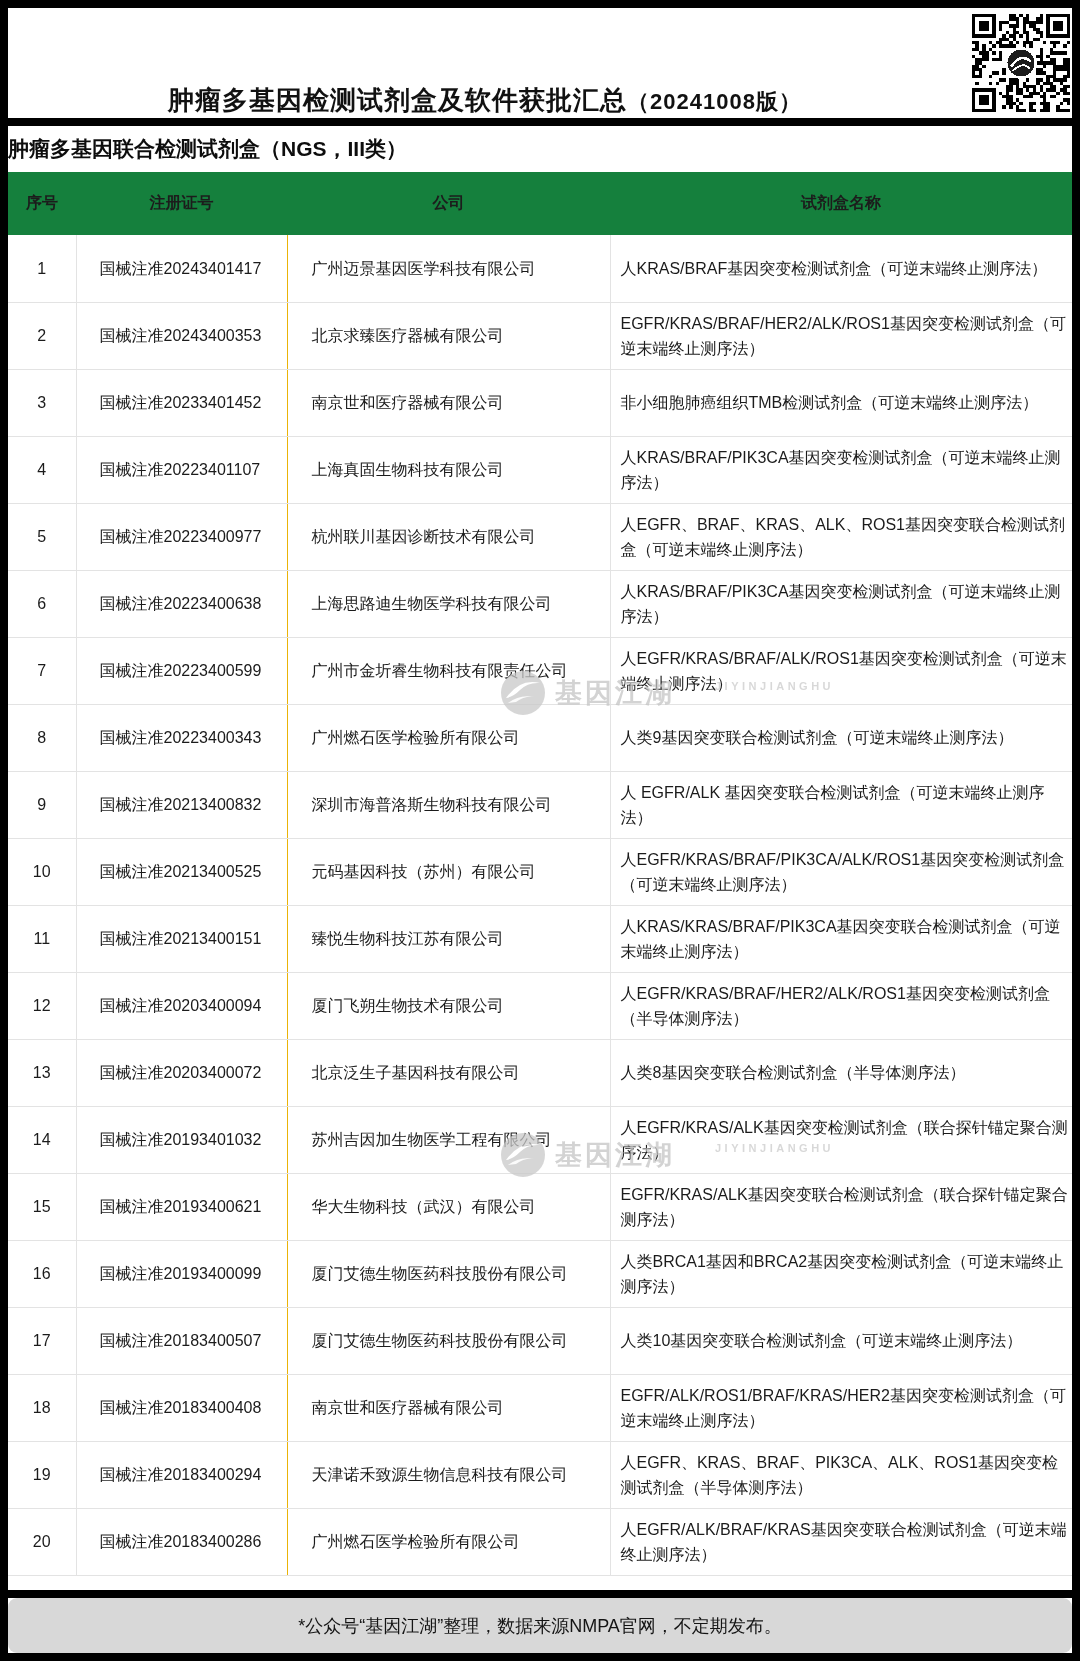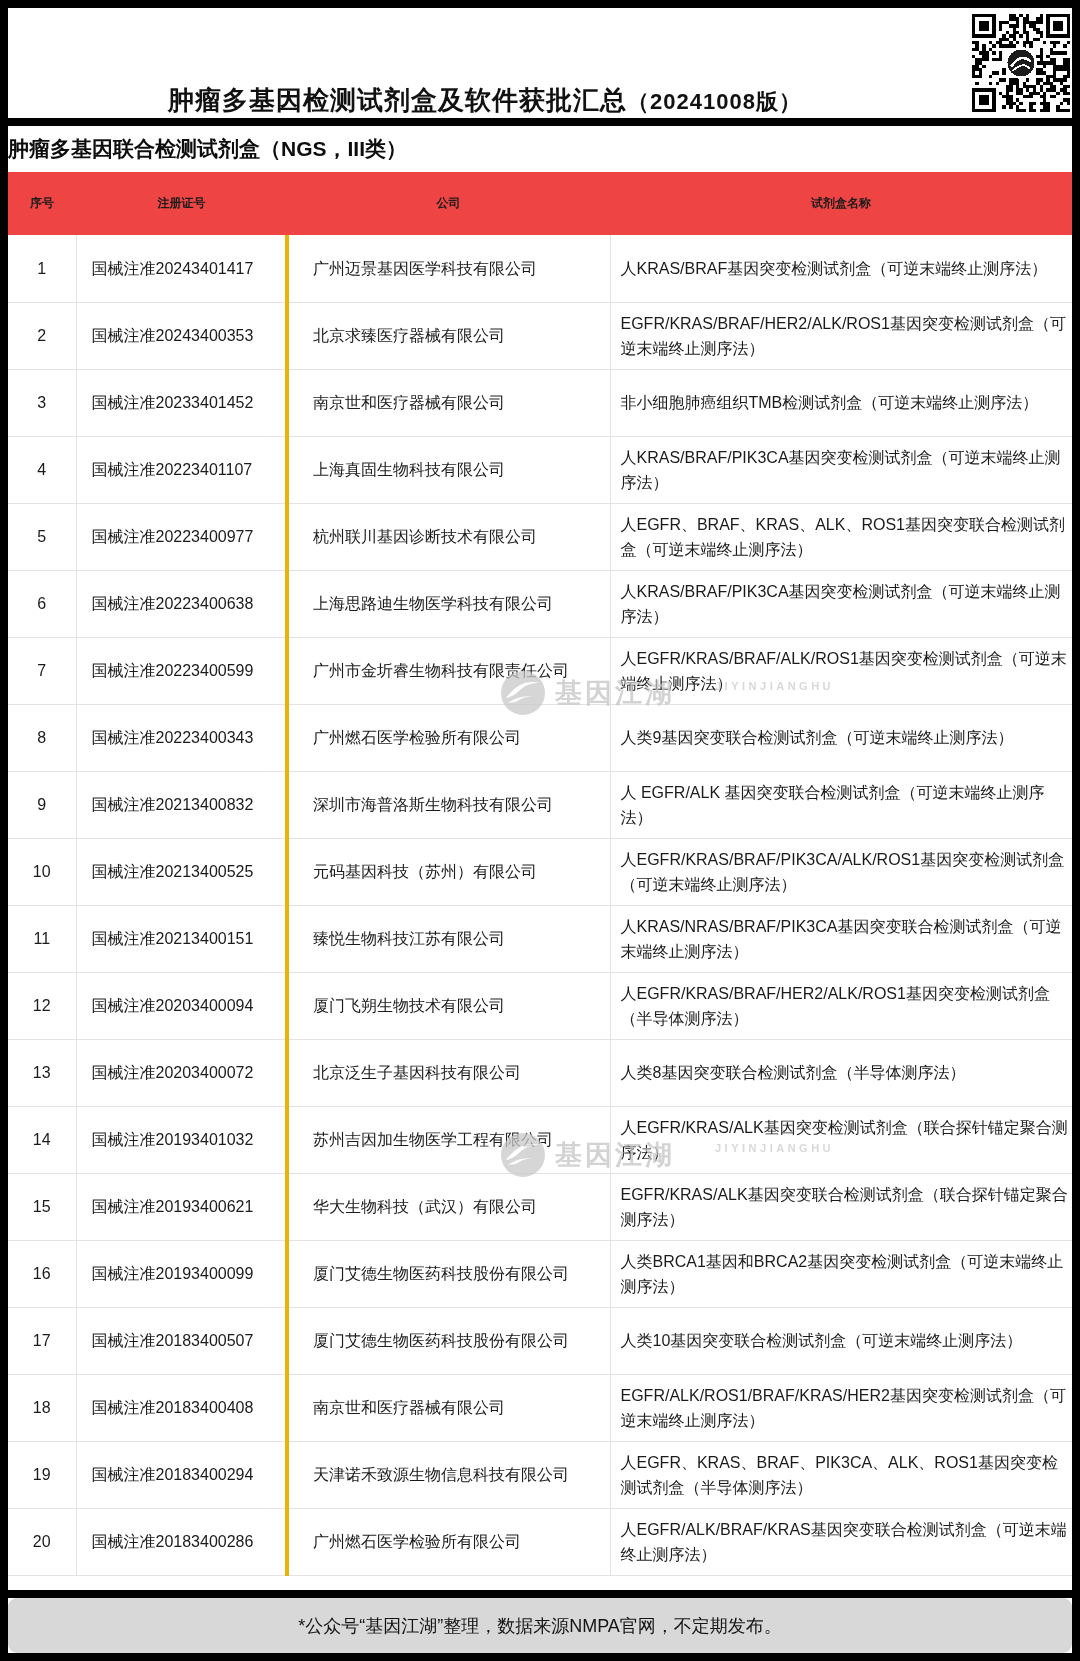--- a/index.html
+++ b/index.html
@@ -26,29 +26,29 @@
   
   .section-strip{ height:46px; flex:none; display:flex; align-items:center;
                   }
   .section-title{ font-size:21px; font-weight:700; color:#0d0d0d; }
 
   
   .table-area{ flex:1 1 auto; overflow:hidden; position:relative; }
   table{ width:100%; border-collapse:collapse; table-layout:fixed; font-size:16px; }
   col.c-no{ width:68px; } col.c-reg{ width:211px; } col.c-com{ width:323px; }
   thead th{
-    background:#ef4444; height:63px; font-weight:700; font-size:12px;
+    background:#15803d; height:63px; font-weight:700; font-size:16px;
     color:#1c1c1c; text-align:center; vertical-align:middle;
   }
   tbody td{
     height:67px; vertical-align:middle; line-height:25px;
     border-bottom:1px solid #e3e3e3; background:#fff; color:#1b1b1b;
   }
   tbody td.cell-no{ text-align:center; border-right:1px solid #e3e3e3; }
-  tbody td.cell-reg{ padding-left:15px; border-right:4px solid #eab308; }
+  tbody td.cell-reg{ padding-left:23px; border-right:1px solid #eab308; }
   tbody td.cell-com{ padding-left:24px; padding-right:10px; border-right:1px solid #e3e3e3; }
   tbody td.cell-kit{ padding-left:10px; }
 
   
   .wm{ position:absolute; left:492px; display:flex; align-items:center; gap:9px;
        opacity:.75; pointer-events:none; }
   .wm-1{ top:498px; } .wm-2{ top:960px; }
   .wm-logo{ width:46px; height:46px; flex:none; }
   .wm-texts{ display:flex; flex-direction:row; line-height:1.05; }
   .wm-main{ font-size:27px; font-weight:700; color:#c5c5c5; letter-spacing:3px; }
@@ -446,21 +446,21 @@
           <tr>
     <td class="cell-no">10</td>
     <td class="cell-reg">国械注准20213400525</td>
     <td class="cell-com">元码基因科技（苏州）有限公司</td>
     <td class="cell-kit">人EGFR/KRAS/BRAF/PIK3CA/ALK/ROS1基因突变检测试剂盒（可逆末端终止测序法）</td>
   </tr>
           <tr>
     <td class="cell-no">11</td>
     <td class="cell-reg">国械注准20213400151</td>
     <td class="cell-com">臻悦生物科技江苏有限公司</td>
-    <td class="cell-kit">人KRAS/NRAS/BRAF/PIK3CA基因突变联合检测试剂盒（可逆末端终止测序法）</td>
+    <td class="cell-kit">人KRAS/KRAS/BRAF/PIK3CA基因突变联合检测试剂盒（可逆末端终止测序法）</td>
   </tr>
           <tr>
     <td class="cell-no">12</td>
     <td class="cell-reg">国械注准20203400094</td>
     <td class="cell-com">厦门飞朔生物技术有限公司</td>
     <td class="cell-kit">人EGFR/KRAS/BRAF/HER2/ALK/ROS1基因突变检测试剂盒（半导体测序法）</td>
   </tr>
           <tr>
     <td class="cell-no">13</td>
     <td class="cell-reg">国械注准20203400072</td>

